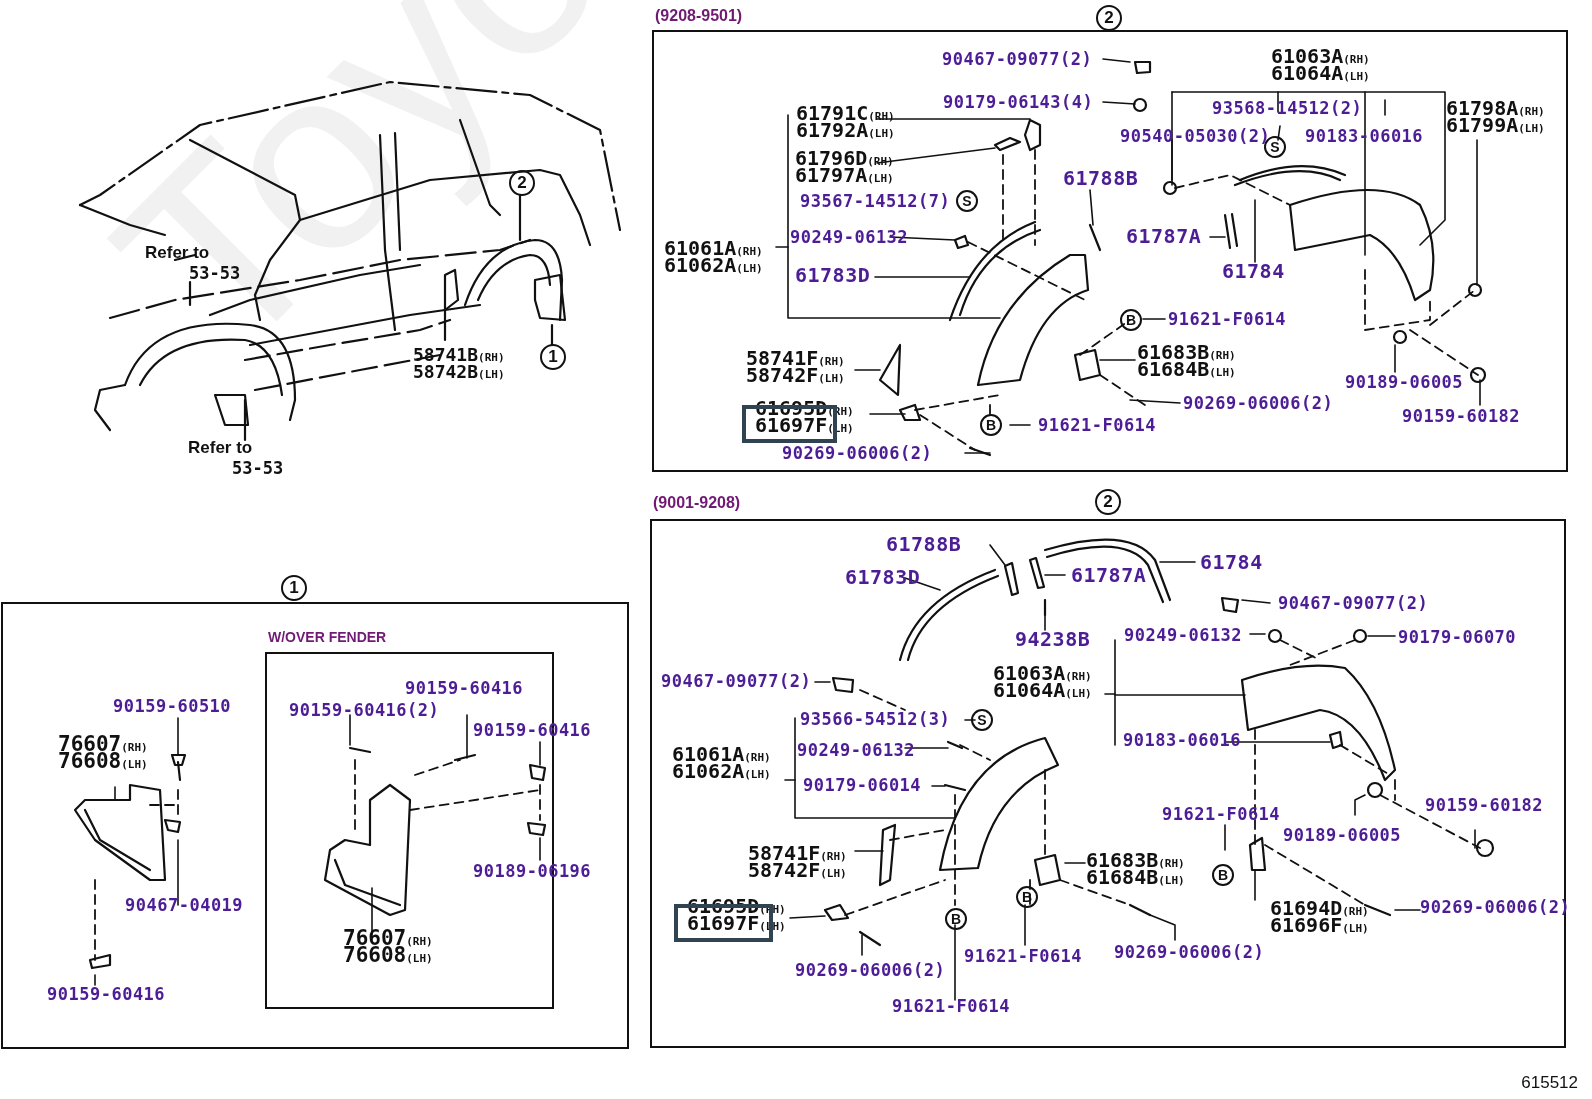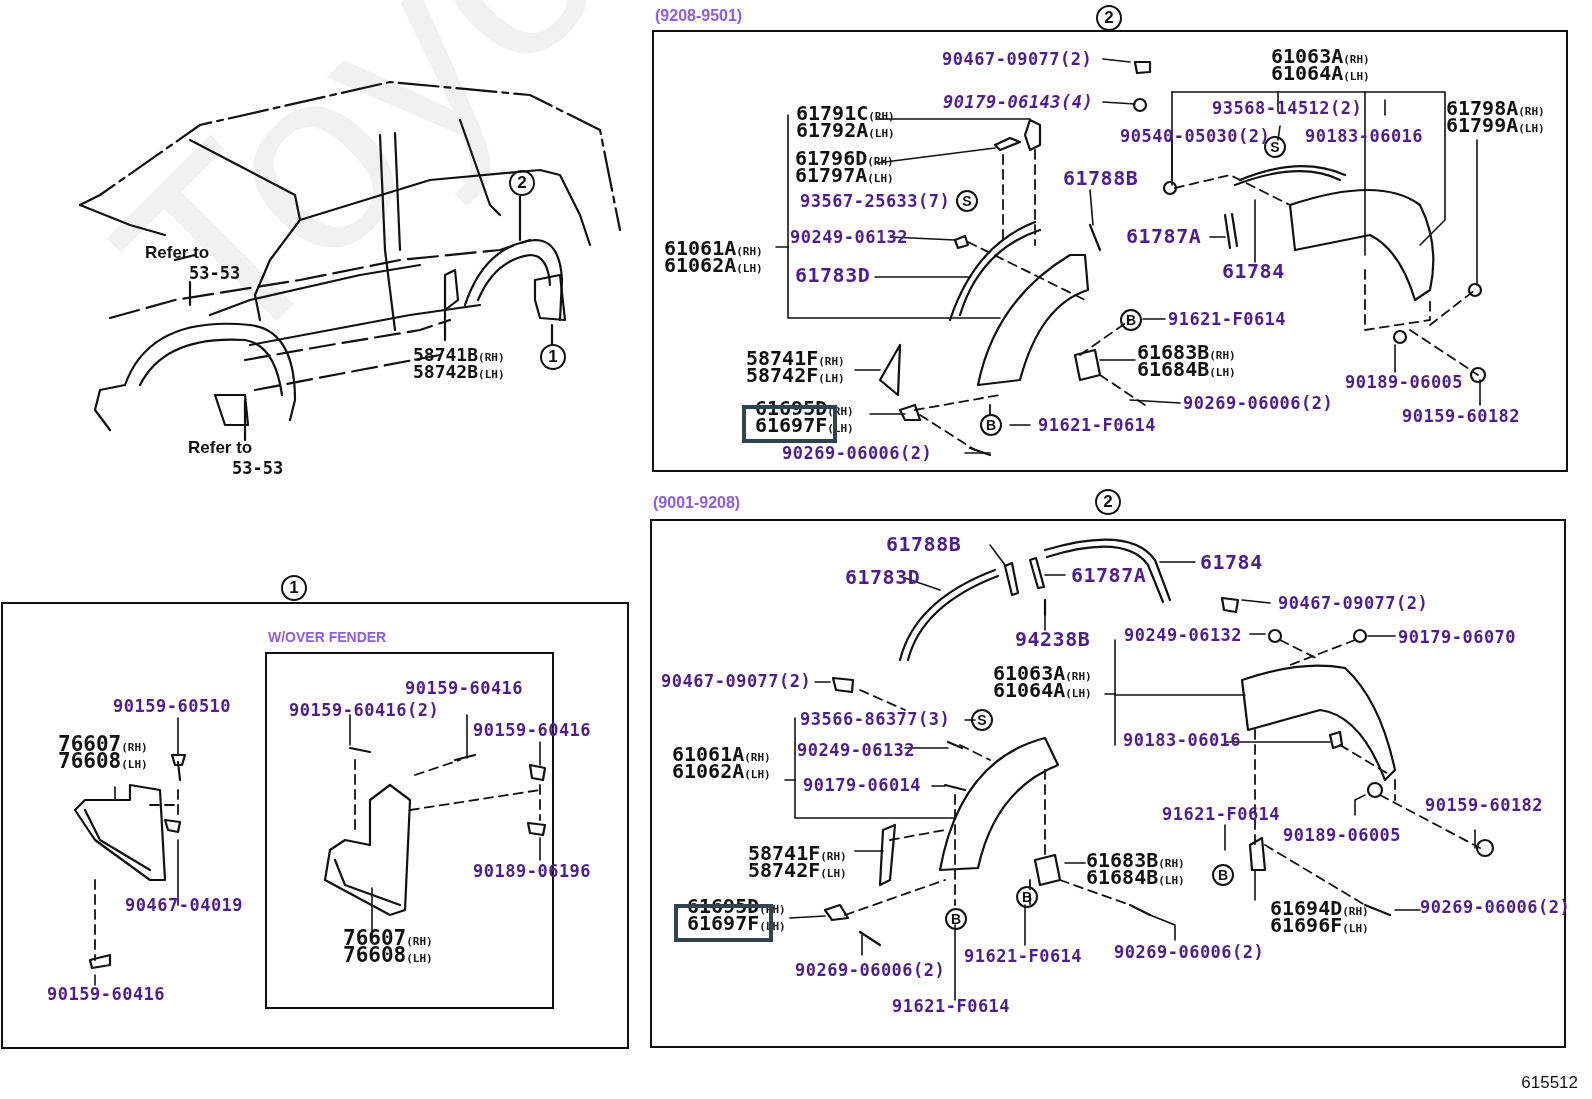--- a/index.html
+++ b/index.html
@@ -3,21 +3,21 @@
 <meta charset="utf-8">
 <style>
   html, body { margin:0; padding:0; background:#ffffff; }
   body { width:1592px; height:1099px; position:relative; overflow:hidden;
          font-family:"DejaVu Sans Mono","Liberation Mono",monospace; color:#111; }
   .lbl { position:absolute; font-family:"DejaVu Sans Mono","Liberation Mono",monospace;
          font-weight:bold; font-size:17px; line-height:17px; white-space:nowrap; letter-spacing:0.5px; color:#4c1d95; }
   .pair { position:absolute; font-weight:bold; font-size:20px; line-height:17px; white-space:nowrap; }
   .pair div { height:17px; }
   .pair .sfx { font-size:11px; letter-spacing:0; }
-  .title { position:absolute; font-family:"Liberation Sans","DejaVu Sans",sans-serif; font-weight:bold; font-size:16px; color:#8b5cf6; }
+  .title { position:absolute; font-family:"Liberation Sans","DejaVu Sans",sans-serif; font-weight:bold; font-size:16px; color:#701a75; }
   .circ { position:absolute; width:22px; height:22px; border:2.5px solid #111; border-radius:50%;
           font-family:"Liberation Sans",sans-serif; font-weight:bold; font-size:17px; line-height:22px; text-align:center; }
   .box { position:absolute; border:2px solid #111; }
   .hl  { position:absolute; border:4px solid #2f4450; }
   .ref { position:absolute; font-family:"Liberation Sans",sans-serif; font-weight:bold; font-size:17px; line-height:20px; }
   .ref .num { font-family:"DejaVu Sans Mono",monospace; font-weight:bold; padding-left:44px; display:block;}
   svg.art { position:absolute; left:0; top:0; }
   .watermark { position:absolute; left:60px; top:200px; font-family:"Liberation Sans",sans-serif; font-size:260px; color:#f1f1f1;
                transform:rotate(-45deg); transform-origin:left top; white-space:nowrap; pointer-events:none; }
   .figno { position:absolute; right:14px; bottom:6px; font-family:"Liberation Sans",sans-serif; font-size:17px; }
@@ -263,30 +263,30 @@
   <span class="num">53-53</span>
 </div>
 <div class="circ" style="left:509px;top:170px;">2</div>
 <div class="circ" style="left:540px;top:344px;">1</div>
 <div class="pair" style="left:413px;top:346px;font-size:18px;">
   <div><span>58741B</span><span class="sfx">(RH)</span></div>
   <div><span>58742B</span><span class="sfx">(LH)</span></div>
 </div>
 
 <div class="lbl" style="left:942px;top:51px;">90467-09077(2)</div>
-<div class="lbl" style="left:943px;top:94px;font-style:italic;">90179-06143(4)</div>
+<div class="lbl" style="left:943px;top:94px;">90179-06143(4)</div>
 <div class="pair" style="left:796px;top:105px;">
   <div><span>61791C</span><span class="sfx">(RH)</span></div>
   <div><span>61792A</span><span class="sfx">(LH)</span></div>
 </div>
 <div class="pair" style="left:795px;top:150px;">
   <div><span>61796D</span><span class="sfx">(RH)</span></div>
   <div><span>61797A</span><span class="sfx">(LH)</span></div>
 </div>
-<div class="lbl" style="left:800px;top:193px;">93567-25633(7)</div>
+<div class="lbl" style="left:800px;top:193px;">93567-14512(7)</div>
 <div class="circ" style="left:956px;top:190px;width:18px;height:18px;line-height:18px;font-size:14px;">S</div>
 <div class="lbl" style="left:790px;top:229px;">90249-06132</div>
 <div class="pair" style="left:664px;top:240px;">
   <div><span>61061A</span><span class="sfx">(RH)</span></div>
   <div><span>61062A</span><span class="sfx">(LH)</span></div>
 </div>
 <div class="lbl" style="left:795px;top:267px;font-size:20px;">61783D</div>
 <div class="pair" style="left:1271px;top:48px;">
   <div><span>61063A</span><span class="sfx">(RH)</span></div>
   <div><span>61064A</span><span class="sfx">(LH)</span></div>
@@ -330,21 +330,21 @@
 <div class="lbl" style="left:1200px;top:554px;font-size:20px;">61784</div>
 <div class="lbl" style="left:1015px;top:631px;font-size:20px;">94238B</div>
 <div class="lbl" style="left:661px;top:673px;">90467-09077(2)</div>
 <div class="lbl" style="left:1278px;top:595px;">90467-09077(2)</div>
 <div class="lbl" style="left:1124px;top:627px;">90249-06132</div>
 <div class="lbl" style="left:1398px;top:629px;">90179-06070</div>
 <div class="pair" style="left:993px;top:665px;">
   <div><span>61063A</span><span class="sfx">(RH)</span></div>
   <div><span>61064A</span><span class="sfx">(LH)</span></div>
 </div>
-<div class="lbl" style="left:800px;top:711px;">93566-86377(3)</div>
+<div class="lbl" style="left:800px;top:711px;">93566-54512(3)</div>
 <div class="circ" style="left:971px;top:709px;width:18px;height:18px;line-height:18px;font-size:14px;">S</div>
 <div class="lbl" style="left:797px;top:742px;">90249-06132</div>
 <div class="pair" style="left:672px;top:746px;">
   <div><span>61061A</span><span class="sfx">(RH)</span></div>
   <div><span>61062A</span><span class="sfx">(LH)</span></div>
 </div>
 <div class="lbl" style="left:803px;top:777px;">90179-06014</div>
 <div class="lbl" style="left:1123px;top:732px;">90183-06016</div>
 <div class="lbl" style="left:1162px;top:806px;">91621-F0614</div>
 <div class="lbl" style="left:1425px;top:797px;">90159-60182</div>

